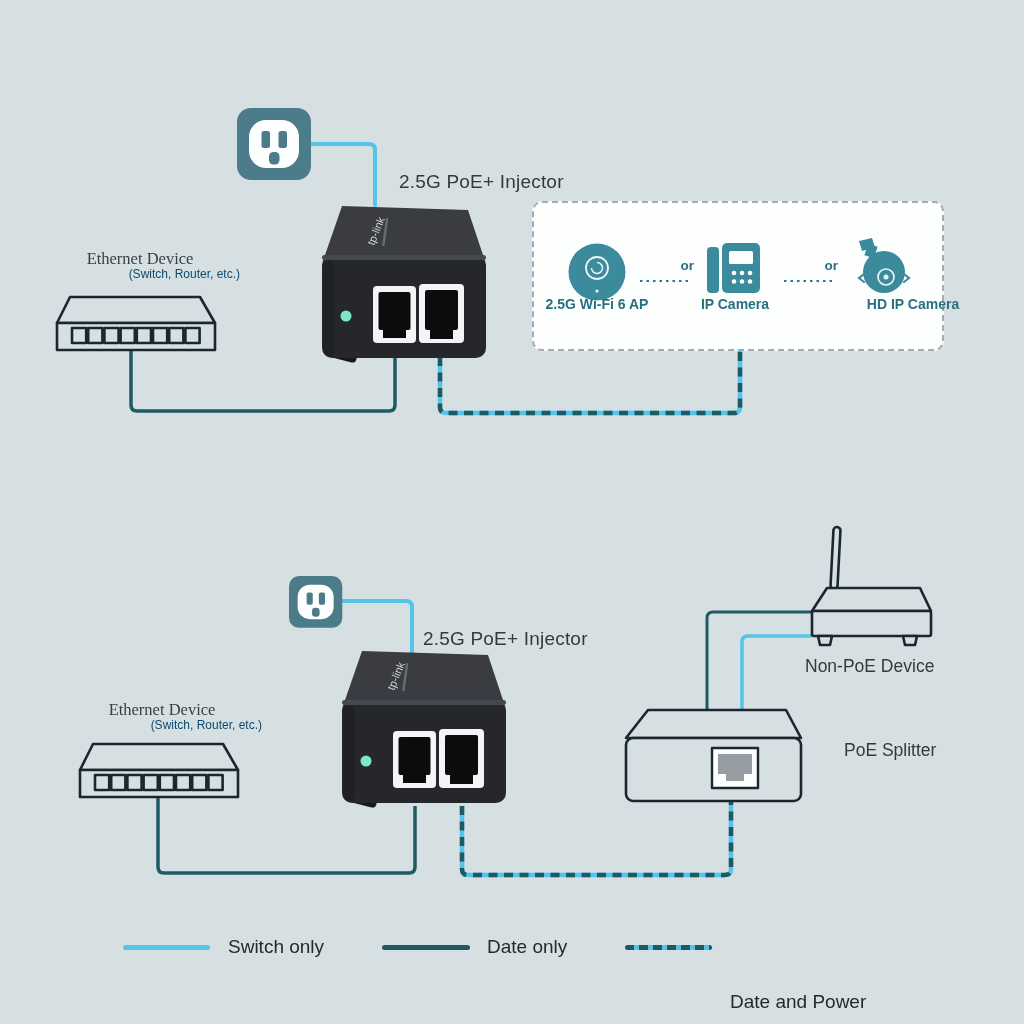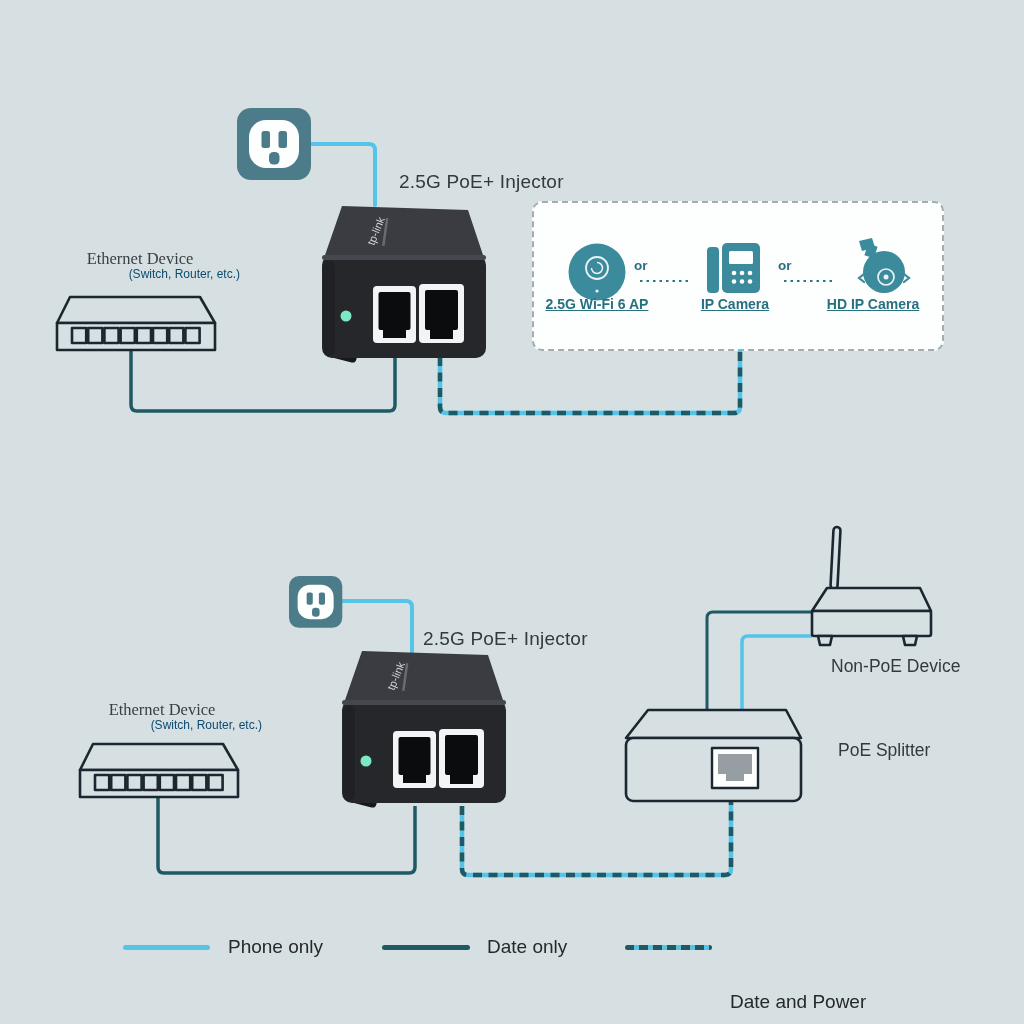--- a/index.html
+++ b/index.html
@@ -5,23 +5,23 @@
   html,body{margin:0;padding:0;}
   body{width:1024px;height:1024px;background:#D6E0E2;font-family:"Liberation Sans",sans-serif;overflow:hidden;}
   .stage{position:relative;width:1024px;height:1024px;background:#D6E0E2;}
   .layer-svg{position:absolute;left:0;top:0;z-index:2;}
   .devices-box{position:absolute;left:532px;top:201px;width:408px;height:146px;background:#FDFEFE;
     border:2px dashed #A3ACB1;border-radius:10px;z-index:1;}
   .lbl{position:absolute;z-index:3;color:#33383C;white-space:nowrap;}
   .injector-lbl{font-size:19px;letter-spacing:.2px;color:#34393D;}
   .eth-title{font-size:16.5px;color:#383F44;width:200px;text-align:center;font-family:Liberation Serif, serif;}
   .eth-sub{font-size:12px;color:#0c4a6e;width:200px;text-align:right;}
-  .dev-lbl{font-size:14px;font-weight:bold;color:#27707F;width:170px;text-align:center;text-decoration:underline;}
-  .or-lbl{font-size:13.5px;font-weight:bold;color:#27707F;width:60px;text-align:left;}
-  .big-lbl{font-size:17.5px;color:#34393D;margin-left:26px;}
+  .dev-lbl{font-size:14px;font-weight:bold;color:#27707F;width:170px;text-align:center;}
+  .or-lbl{font-size:13.5px;font-weight:bold;color:#27707F;width:60px;text-align:right;}
+  .big-lbl{font-size:17.5px;color:#34393D;}
   .legend-lbl{font-size:19px;color:#26292C;}
   .swatch{position:absolute;height:4.5px;border-radius:2.5px;top:945px;z-index:3;}
   .sw-power{background:#55C4E9;}
   .sw-data{background:#1F5A64;}
   .sw-combo{background:repeating-linear-gradient(90deg,#1F5A64 0 9px,#55C4E9 9px 14px);}
 </style>
 </head>
 <body>
 
 <div class="stage">
@@ -136,28 +136,28 @@
   </svg>
 
   <div class="lbl injector-lbl" style="left:399px;top:171px">2.5G PoE+ Injector</div>
   <div class="lbl eth-title" style="left:40px;top:249px">Ethernet Device</div>
   <div class="lbl eth-sub" style="left:40px;top:267px">(Switch, Router, etc.)</div>
 
   <div class="lbl dev-lbl" style="left:512px;top:296px">2.5G Wi-Fi 6 AP</div>
   <div class="lbl or-lbl" style="left:634px;top:258px">or</div>
   <div class="lbl dev-lbl" style="left:650px;top:296px">IP Camera</div>
   <div class="lbl or-lbl" style="left:778px;top:258px">or</div>
-  <div class="lbl dev-lbl" style="left:788px;top:296px">HD IP Camera</div>
+  <div class="lbl dev-lbl" style="left:828px;top:296px">HD IP Camera</div>
 
   <div class="lbl injector-lbl" style="left:423px;top:628px">2.5G PoE+ Injector</div>
   <div class="lbl eth-title" style="left:62px;top:700px">Ethernet Device</div>
   <div class="lbl eth-sub" style="left:62px;top:718px">(Switch, Router, etc.)</div>
   <div class="lbl big-lbl" style="left:805px;top:656px">Non-PoE Device</div>
-  <div class="lbl big-lbl" style="left:812px;top:740px">PoE Splitter</div>
+  <div class="lbl big-lbl" style="left:844px;top:740px">PoE Splitter</div>
 
   <div class="swatch sw-power" style="left:123px;width:87px"></div>
-  <div class="lbl legend-lbl" style="left:228px;top:936px">Phone only</div>
+  <div class="lbl legend-lbl" style="left:228px;top:936px">Switch only</div>
   <div class="swatch sw-data" style="left:382px;width:88px"></div>
   <div class="lbl legend-lbl" style="left:487px;top:936px">Date only</div>
   <div class="swatch sw-combo" style="left:625px;width:87px"></div>
   <div class="lbl legend-lbl" style="left:730px;top:991px">Date and Power</div>
 
 </div>
 
 </body></html>

